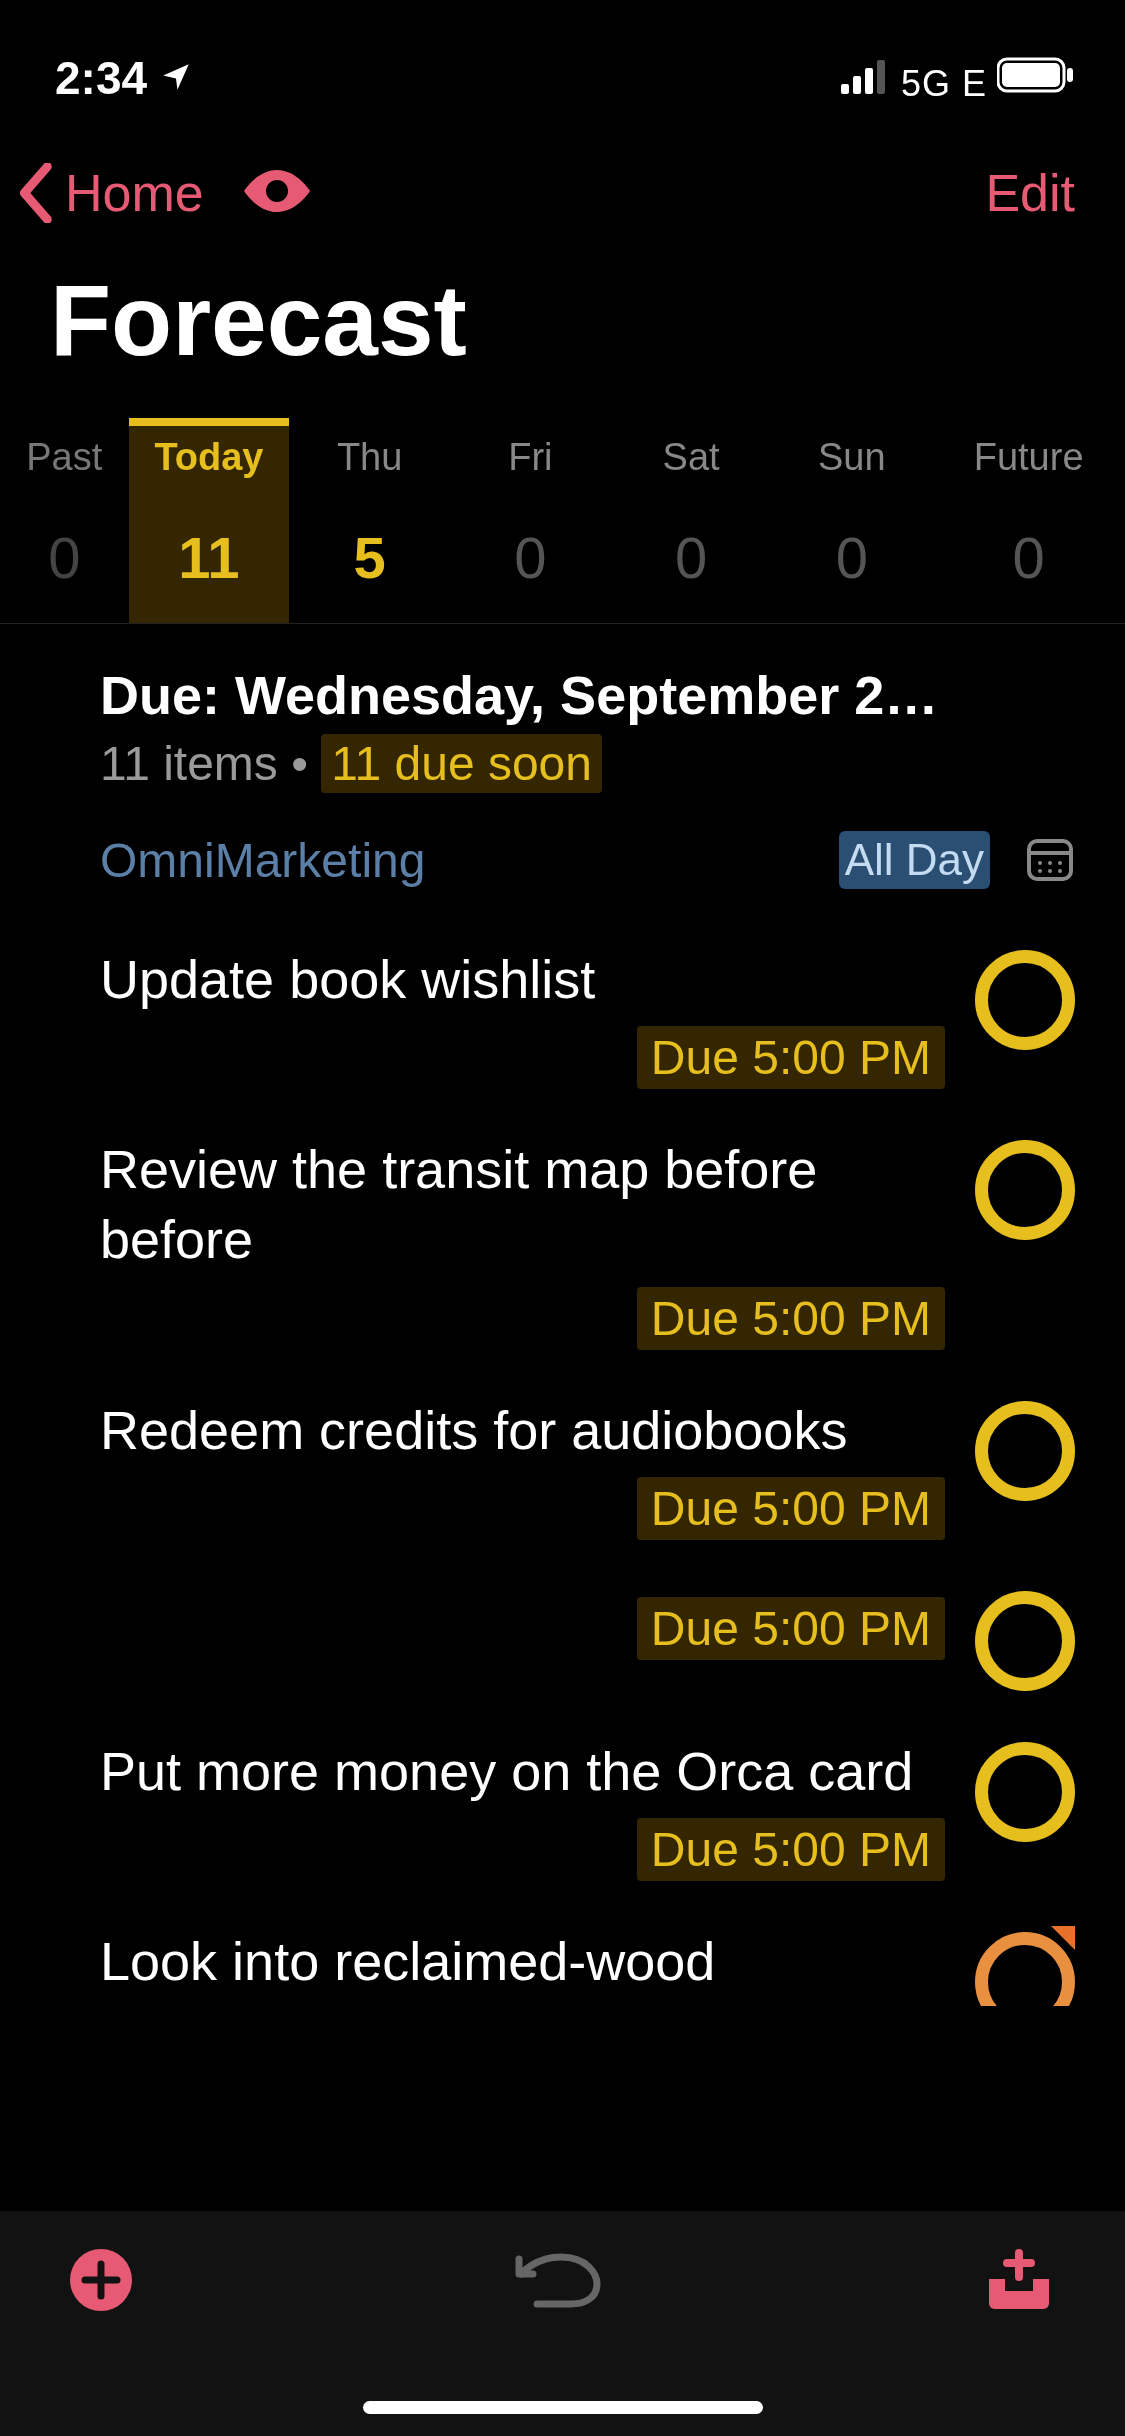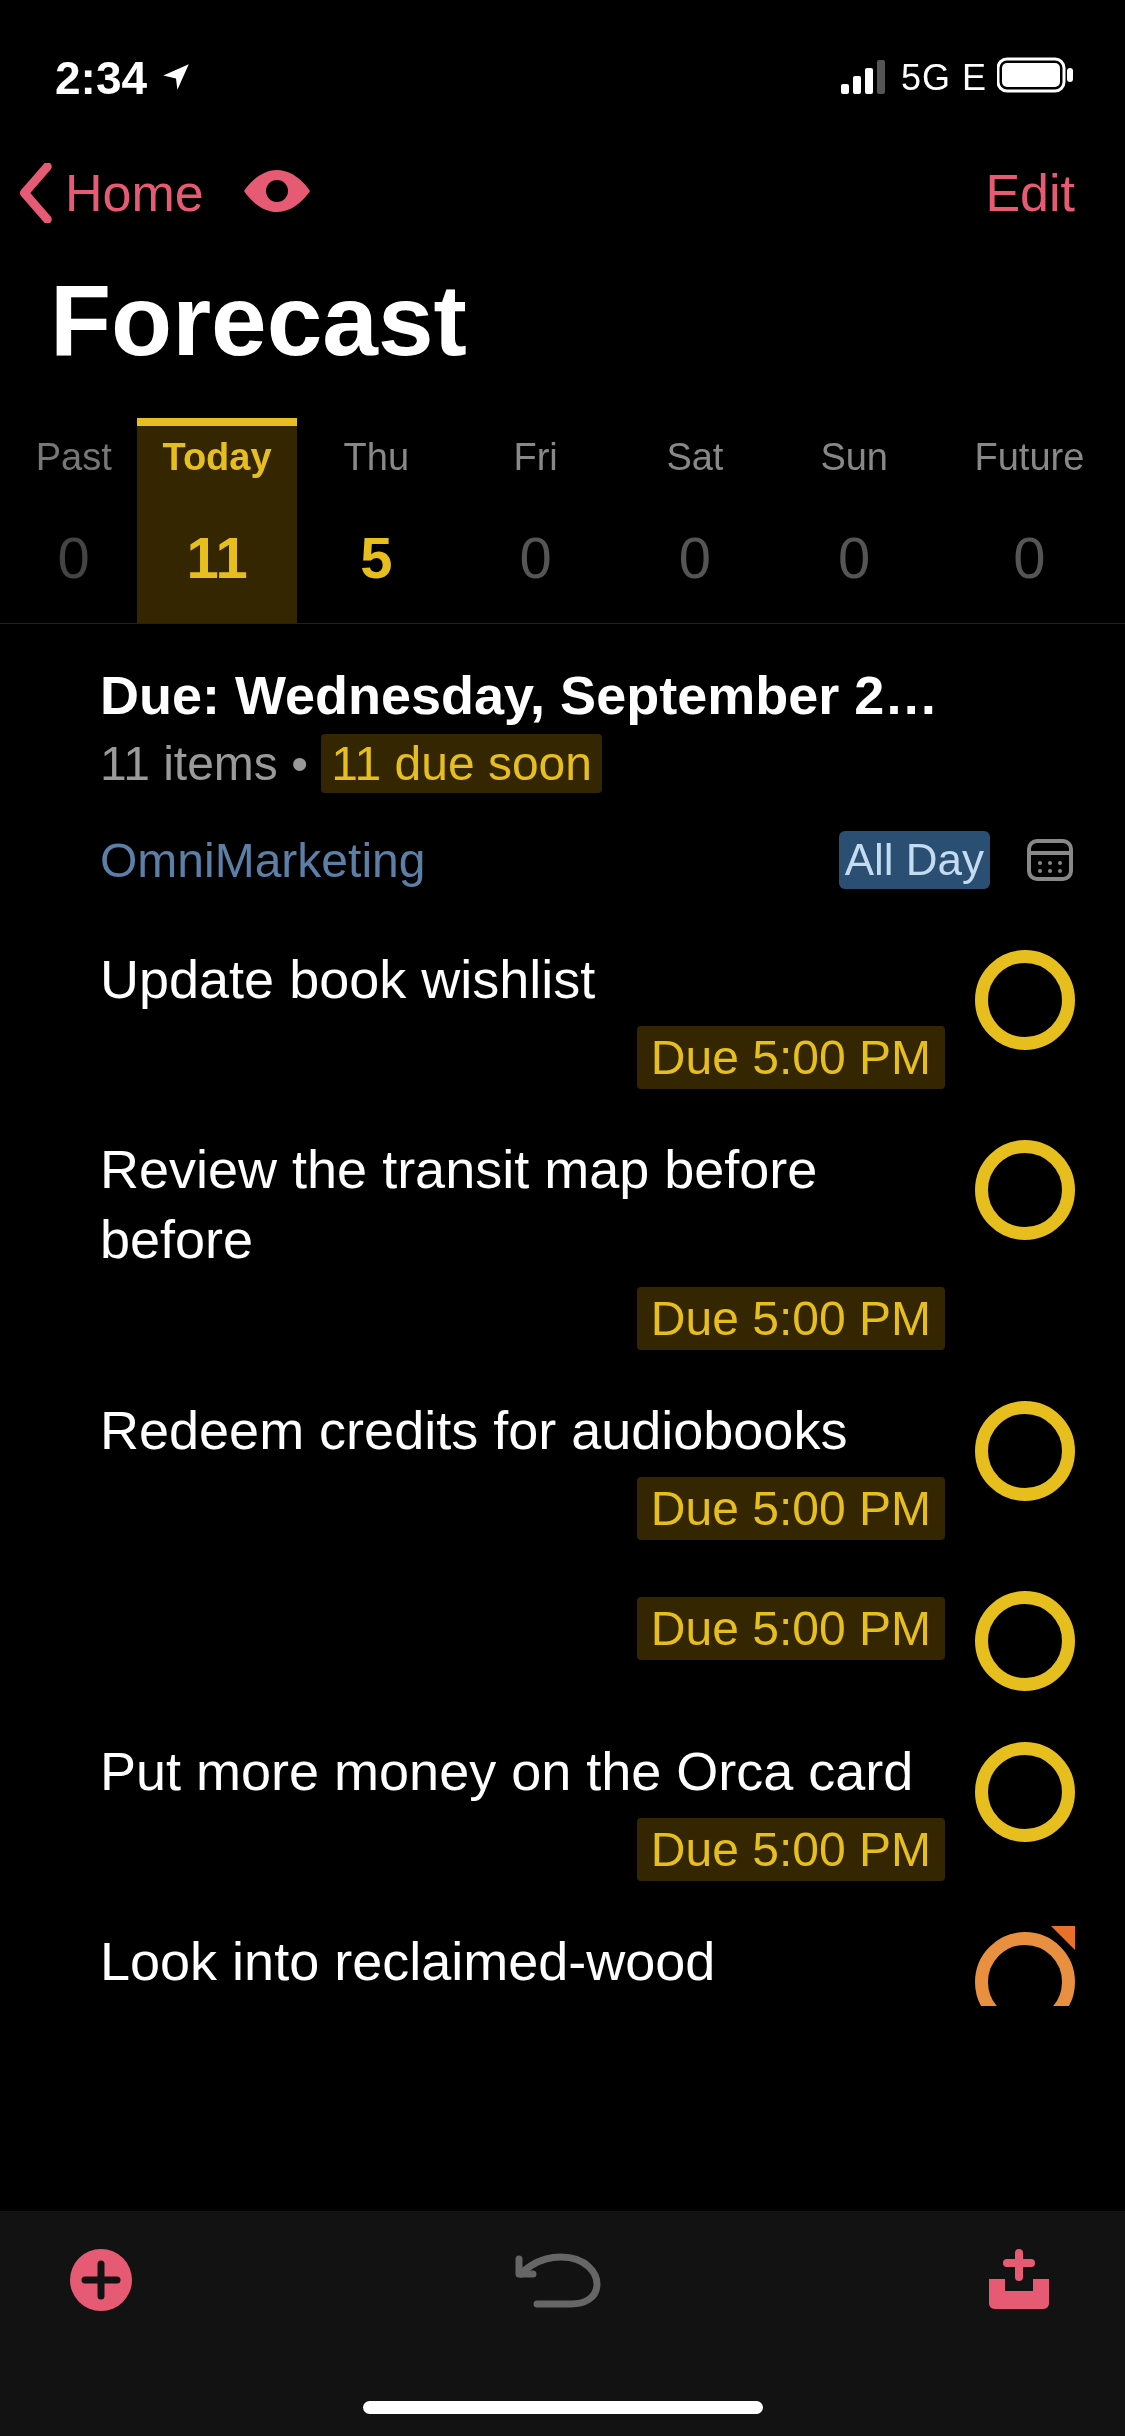--- a/index.html
+++ b/index.html
@@ -15,21 +15,21 @@
     .statusbar {
       display: flex;
       justify-content: space-between;
       align-items: center;
       padding: 35px 50px 0 55px;
       height: 120px;
       font-size: 46px;
       font-weight: 600;
     }
     .statusbar-left { display: flex; align-items: center; gap: 12px; }
-    .statusbar-right { display: flex; align-items: center; gap: 10px; }
+    .statusbar-right { display: flex; align-items: flex-end; gap: 10px; }
     .nav {
       display: flex;
       justify-content: space-between;
       align-items: center;
       padding: 20px 50px 10px 15px;
       height: 135px;
     }
     .nav-left { display: flex; align-items: center; gap: 35px; }
     .back {
       display: flex; align-items: center;
@@ -60,21 +60,21 @@
     .fcol.past .label { color: #777; }
     .fcol.past .count { color: #444; }
     .fcol.today {
       background: #332600;
       border-top: 8px solid #e6be1d;
       padding-top: 10px;
     }
     .fcol.today .label { color: #e6be1d; font-weight: 600; }
     .fcol.today .count { color: #e6be1d; font-weight: 600; }
     .fcol.thu .count { color: #e6be1d; font-weight: 600; }
-    .fcol:first-child { flex: 0.8; padding-left: 10px; }
+    .fcol:first-child { flex: 0.8; }
     .fcol:last-child { flex: 1.2; }
     .content { padding: 40px 50px 0 100px; }
     .section-head { margin-bottom: 38px; }
     .section-title {
       font-size: 54px; font-weight: 700;
       white-space: nowrap; overflow: hidden; text-overflow: ellipsis;
       padding-right: 80px;
     }
     .section-sub { font-size: 48px; color: #9a9a9a; margin-top: 8px; }
     .due-soon {

